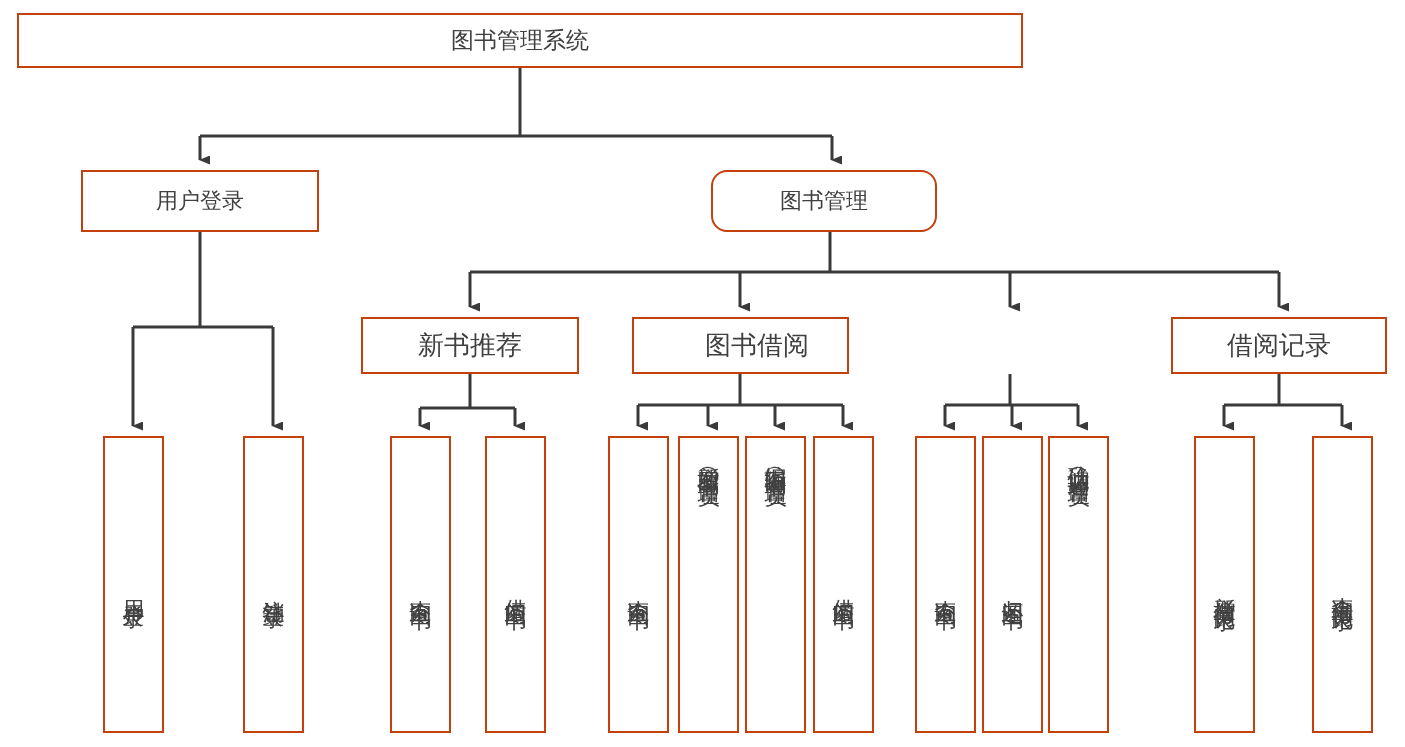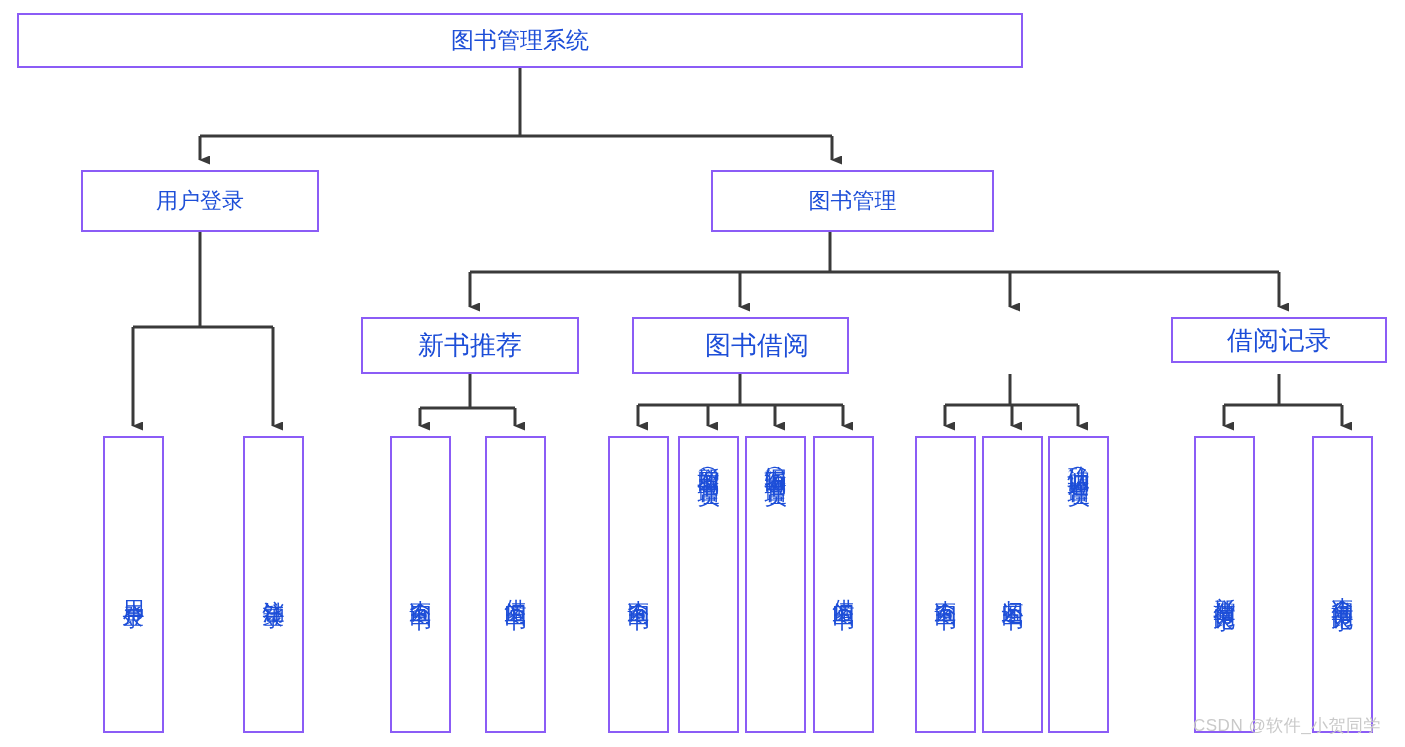--- a/index.html
+++ b/index.html
@@ -21,26 +21,26 @@
     position: absolute;
     left: 0;
     top: 0;
     width: 1405px;
     height: 747px;
     pointer-events: none;
   }
   .node {
     position: absolute;
     box-sizing: border-box;
-    border: 2px solid #8b5cf6;
+    border: 2px solid #c2410c;
     background: #ffffff;
     display: flex;
     align-items: center;
     justify-content: center;
-    color: #1d4ed8;
+    color: #404040;
     line-height: 1.18;
   }
   .node.root {
     font-size: 23px;
   }
   .node.lvl2 {
     font-size: 22px;
   }
   .node.lvl3 {
     font-size: 26px;
@@ -134,31 +134,31 @@
     </g>
   </svg>
 
   <div class="node root" id="n-root" style="left: 17px; top: 13px; width: 1006px; height: 55px;">
     <span>图书管理系统</span>
   </div>
 
   <div class="node lvl2" id="n-l2-0" style="left: 81px; top: 170px; width: 238px; height: 62px;">
     <span>用户登录</span>
   </div>
-  <div class="node lvl2" id="n-l2-1" style="left: 711px; top: 170px; width: 283px; height: 62px;">
+  <div class="node lvl2" id="n-l2-1" style="left: 711px; top: 170px; width: 226px; height: 62px; border-radius: 16px;">
     <span>图书管理</span>
   </div>
 
   <div class="node lvl3" id="n-l3-0" style="left: 361px; top: 317px; width: 218px; height: 57px;">
     <span>新书推荐</span>
   </div>
   <div class="node lvl3" id="n-l3-1" style="left: 632px; top: 317px; width: 217px; height: 57px; padding-left: 33px;">
     <span>图书借阅</span>
   </div>
-  <div class="node lvl3" id="n-l3-3" style="left: 1171px; top: 317px; width: 216px; height: 46px;">
+  <div class="node lvl3" id="n-l3-3" style="left: 1171px; top: 317px; width: 216px; height: 57px;">
     <span>借阅记录</span>
   </div>
 
   <div class="node leaf" id="n-lf-0" style="left: 103px; top: 436px; width: 61px; height: 297px;">
     <span class="leaf-inner">
         <span class="vtext">用户登录</span>
       </span>
   </div>
   <div class="node leaf" id="n-lf-1" style="left: 243px; top: 436px; width: 61px; height: 297px;">
     <span class="leaf-inner">
@@ -214,15 +214,14 @@
     <span class="leaf-inner">
         <span class="vtext">新增借阅记录</span>
       </span>
   </div>
   <div class="node leaf" id="n-lf-12" style="left: 1312px; top: 436px; width: 61px; height: 297px;">
     <span class="leaf-inner">
         <span class="vtext">查询借阅记录</span>
       </span>
   </div>
 
-  <div class="watermark">CSDN @软件_小贺同学</div>
 
 </div>
 
 </body></html>

